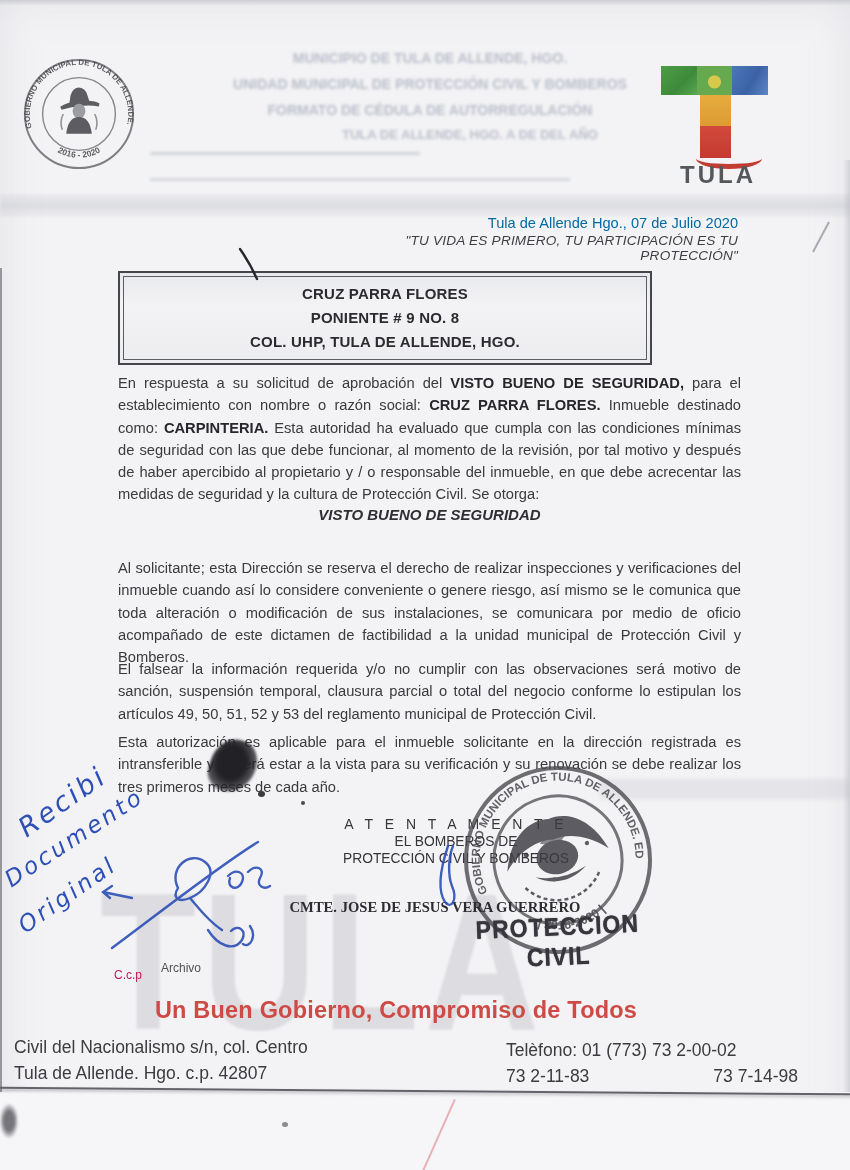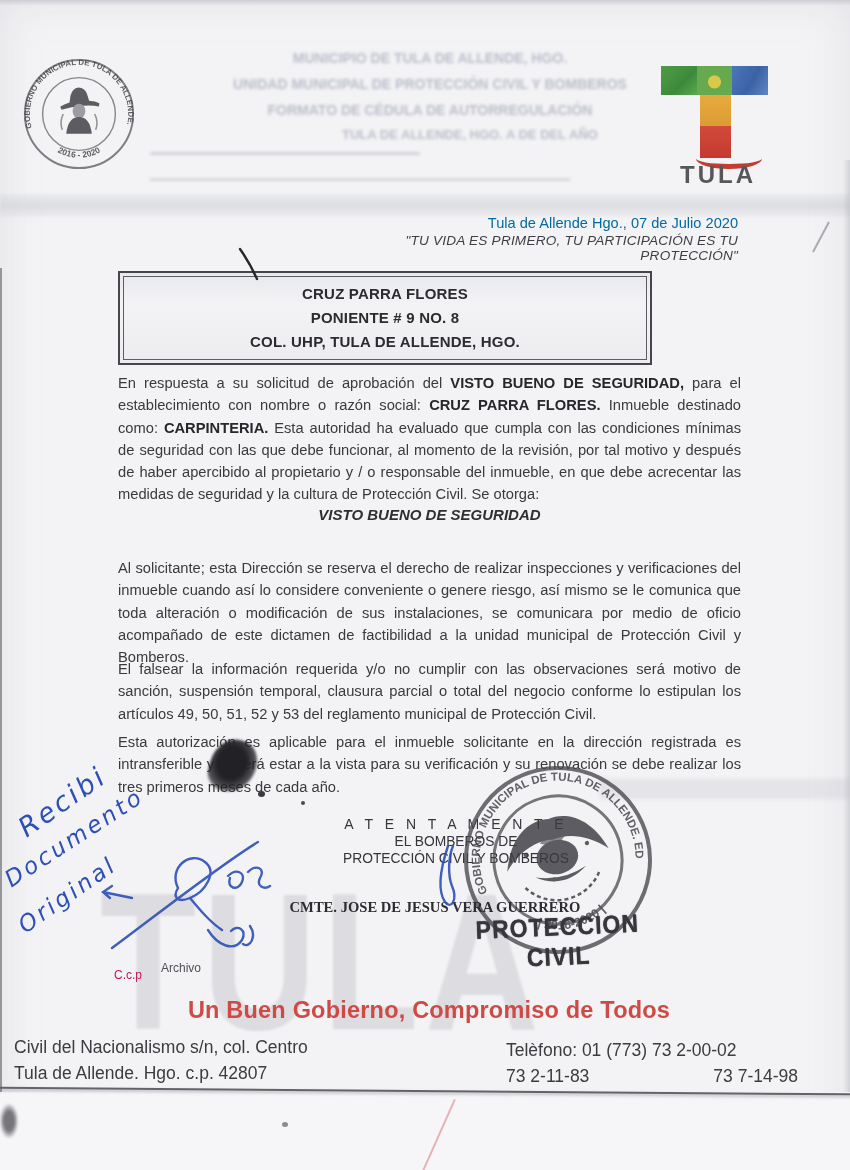--- a/index.html
+++ b/index.html
@@ -71,21 +71,21 @@
   }
   
   .hand{font-family:"DejaVu Sans", sans-serif;font-style:italic;color:#2d4fb6;z-index:4;letter-spacing:3px;}
   .hw1{left:30px;top:812px;font-size:27px;transform:rotate(-35deg);transform-origin:0 100%;}
   .hw2{left:14px;top:866px;font-size:23px;transform:rotate(-33deg);transform-origin:0 100%;}
   .hw3{left:28px;top:912px;font-size:23px;transform:rotate(-35deg);transform-origin:0 100%;}
   .sig-svg{left:0;top:780px;z-index:4;}
   .ccp{left:114px;top:947px;font-size:12px;color:#be185d;z-index:2;margin-top:21px;}
   .archivo{left:161px;top:961px;font-size:12px;color:#505056;z-index:2;}
   
-  .footer-slogan{left:0;top:997px;width:792px;text-align:center;font-weight:bold;font-size:23.5px;color:#cd4a45;letter-spacing:.2px;z-index:2;margin-left:33px;}
+  .footer-slogan{left:0;top:997px;width:792px;text-align:center;font-weight:bold;font-size:23.5px;color:#cd4a45;letter-spacing:.2px;z-index:2;}
   .addr{left:14px;top:1034px;font-size:17.5px;line-height:26px;color:#3b3b40;z-index:2;}
   .phones{left:506px;top:1037px;width:292px;font-size:17.5px;line-height:26px;color:#3b3b40;z-index:2;}
   .phones .row2{display:flex;justify-content:space-between;}
   .page-edge{left:-5px;top:1090px;width:862px;height:2px;background:#63636a;transform:rotate(.45deg);z-index:5;box-shadow:0 2px 3px rgba(120,120,130,.5);}
   .below-page{left:0;top:1092px;width:850px;height:78px;background:#f6f6f8;z-index:4;}
   .smudge-bl{position:absolute;left:0;top:12px;width:18px;height:34px;background:radial-gradient(ellipse,#55555c 0 40%,rgba(85,85,92,0) 75%);filter:blur(1px);opacity:.8;}
   .pink-scratch{position:absolute;left:438px;top:4px;width:2px;height:78px;background:rgba(216,120,130,.55);transform:rotate(24deg);}
   .dot-b{position:absolute;left:282px;top:30px;width:6px;height:5px;background:#8a8a90;border-radius:50%;filter:blur(.6px);}
 </style>
 </head>

